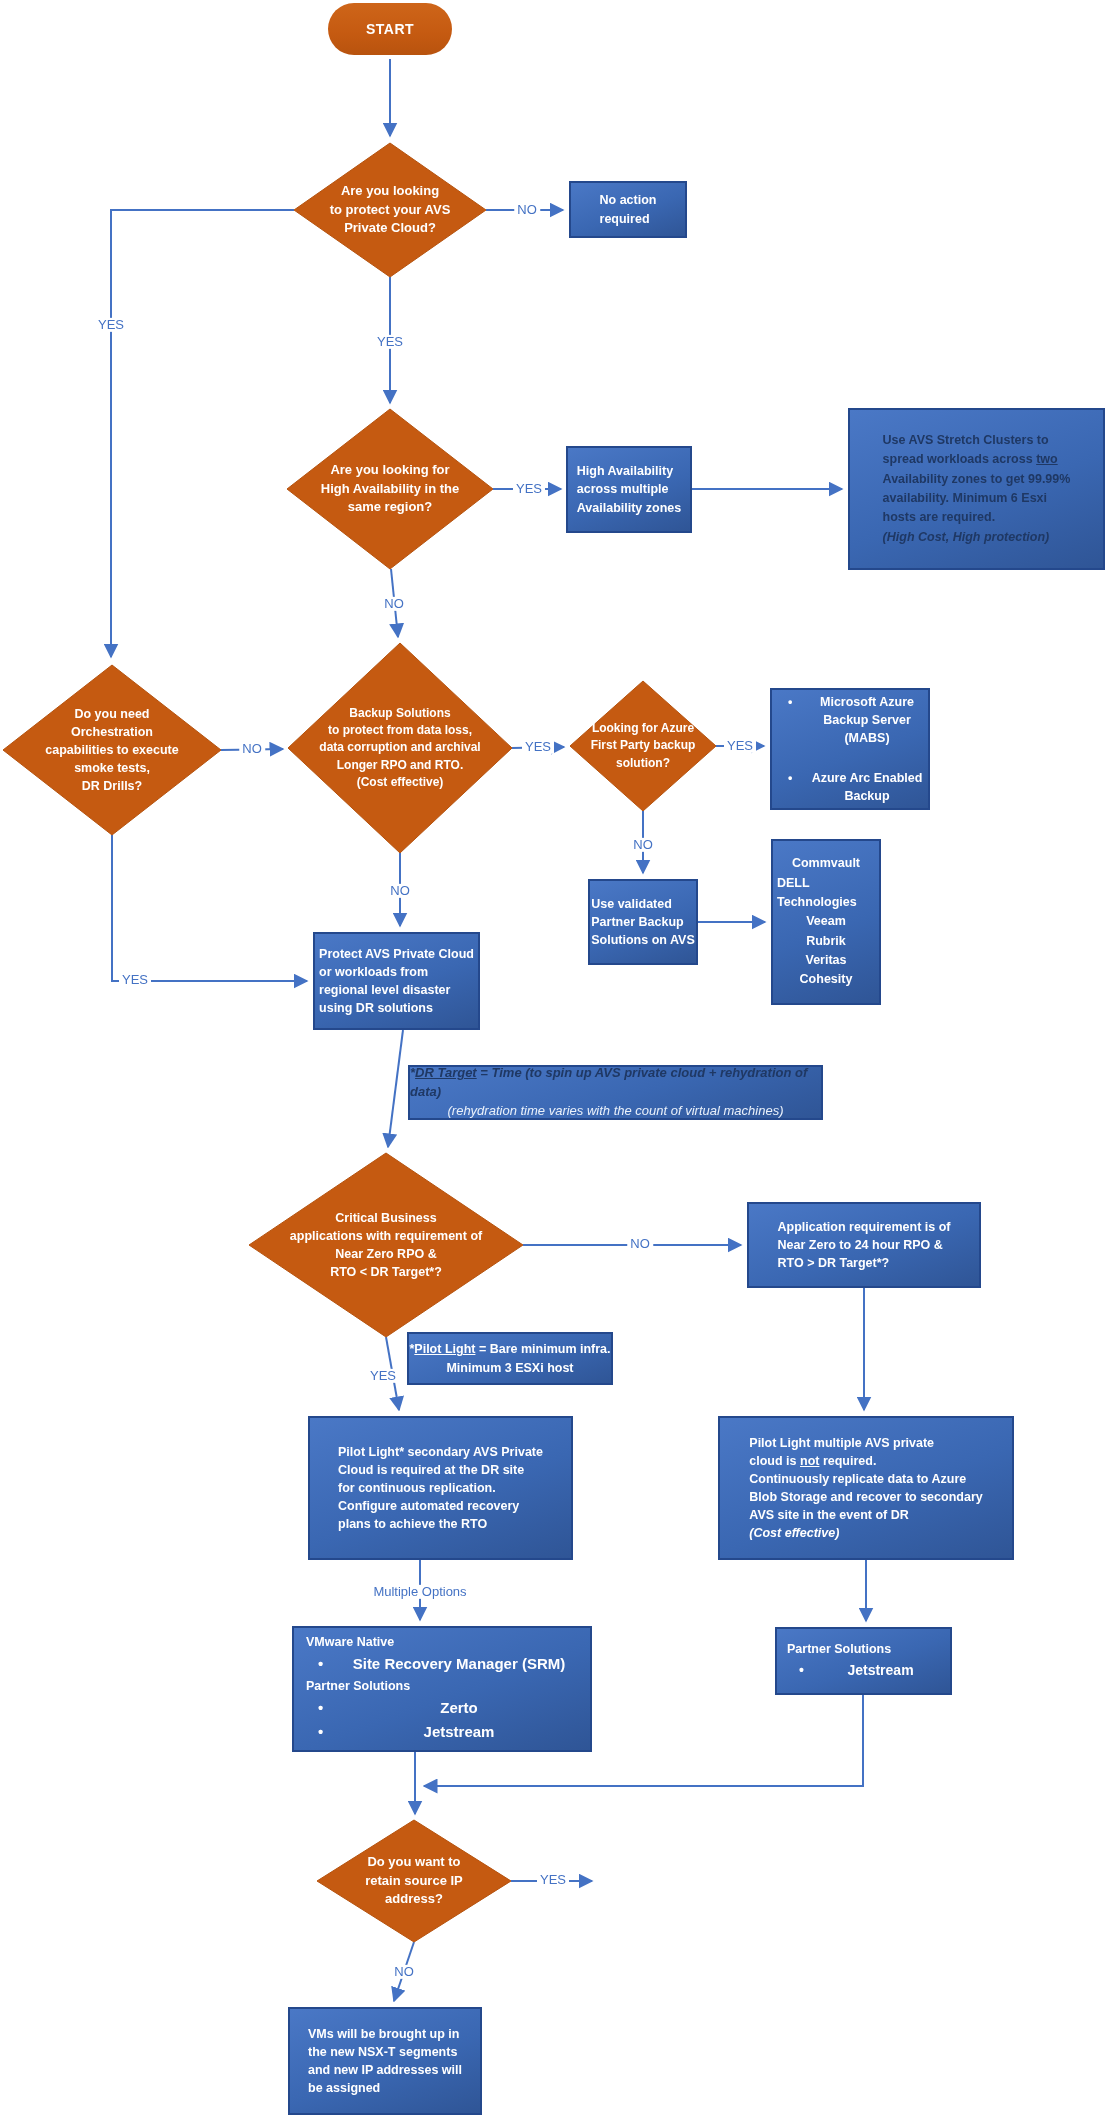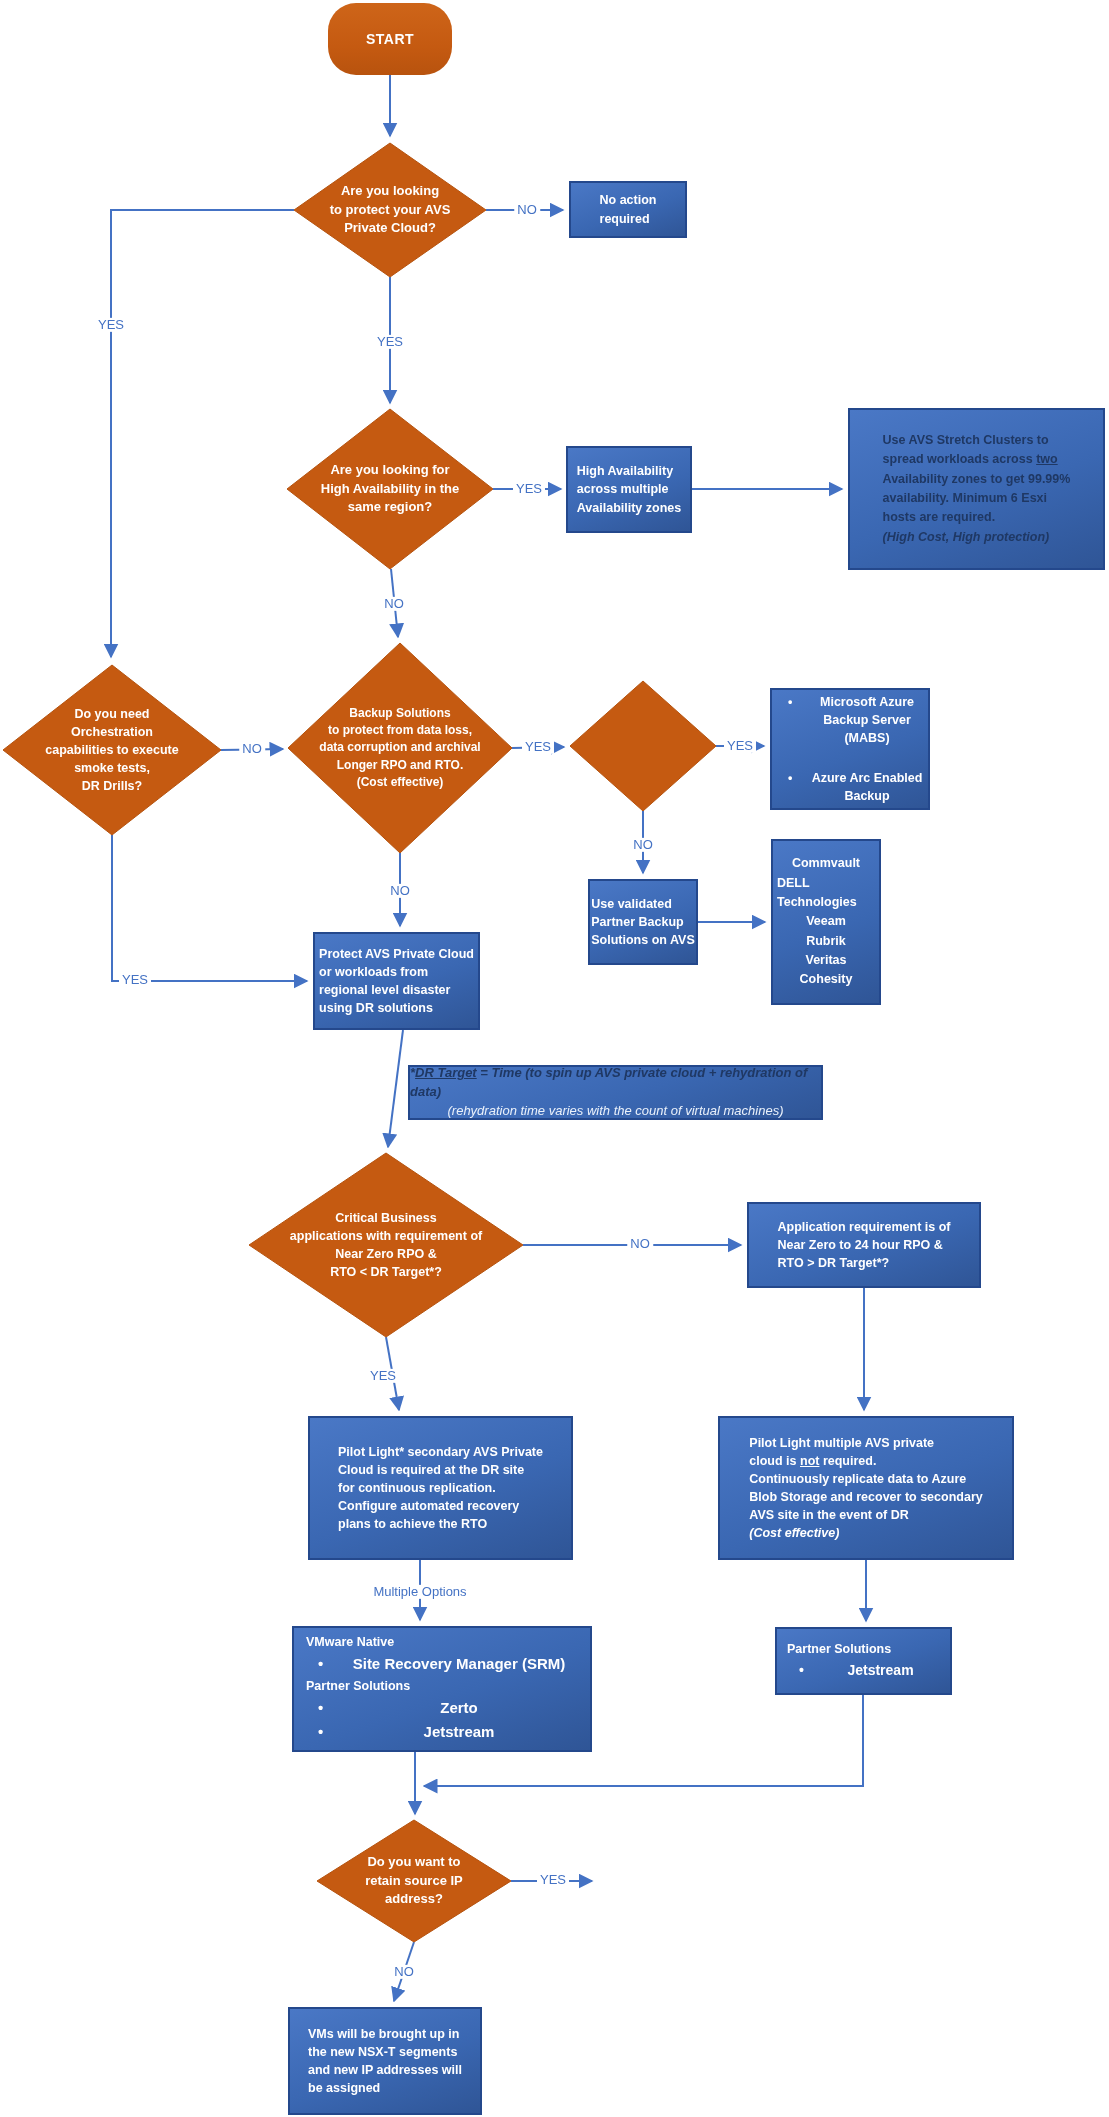--- a/index.html
+++ b/index.html
@@ -75,40 +75,43 @@
 
     <polygon class="diamond" points="390,143 486,210 390,277 294,210"></polygon>
     <polygon class="diamond" points="390,409 493,489 390,569 287,489"></polygon>
     <polygon class="diamond" points="112,665 221,750 112,835 3,750"></polygon>
     <polygon class="diamond" points="400,643 512,748 400,853 288,748"></polygon>
     <polygon class="diamond" points="643,681 716,746 643,811 570,746"></polygon>
     <polygon class="diamond" points="386,1153 523,1245 386,1337 249,1245"></polygon>
     <polygon class="diamond" points="414,1820 511,1881 414,1942 317,1881"></polygon>
   </svg>
 
-  <div class="start-node" style="left:328px;top:3px;width:124px;height:72px;">
+  <div class="start-node" style="left:328px;top:3px;width:124px;height:52px;">
     <span>START</span>
   </div>
 
   <div class="dtext" style="left:287px;top:409px;width:206px;height:160px;font-size:13px;">Are you looking for
 High Availability in the
 same region?</div>
   <div class="dtext" style="left:294px;top:143px;width:192px;height:134px;font-size:13px;">Are you looking
 to protect your AVS
 Private Cloud?</div>
   <div class="dtext" style="left:3px;top:665px;width:218px;height:170px;">Do you need
 Orchestration
 capabilities to execute
 smoke tests,
 DR Drills?</div>
   <div class="dtext" style="left:288px;top:643px;width:224px;height:210px;font-size:12px;">Backup Solutions
 to protect from data loss,
 data corruption and archival
 Longer RPO and RTO.
 (Cost effective)</div>
+  <div class="dtext" style="left:570px;top:681px;width:146px;height:130px;font-size:12px;">Looking for Azure
+First Party backup
+solution?</div>
   <div class="dtext" style="left:249px;top:1153px;width:274px;height:184px;">Critical Business
 applications with requirement of
 Near Zero RPO &amp;
 RTO &lt; DR Target*?</div>
   <div class="dtext" style="left:317px;top:1820px;width:194px;height:122px;font-size:13px;">Do you want to
 retain source IP
 address?</div>
 
   <div class="box" style="left:569px;top:181px;width:118px;height:57px;">
     <span>No action
@@ -163,20 +166,24 @@
     <div class="dr-line1"><span class="seg">*</span><span class="seg u">DR Target</span><span class="seg"> = Time (to spin up AVS private cloud + rehydration of data)</span></div>
     <div class="dr-line2">(rehydration time varies with the count of virtual machines)</div>
   </div>
 
   <div class="box" style="left:747px;top:1202px;width:234px;height:86px;">
     <span>Application requirement is of
 Near Zero to 24 hour RPO &amp;
 RTO &gt; DR Target*?</span>
   </div>
 
+  <div class="box" style="left:407px;top:1332px;width:206px;height:53px;white-space:normal;">
+    <div><span class="seg">*</span><span class="seg u">Pilot Light</span><span class="seg"> = Bare minimum infra.</span></div>
+    <div>Minimum 3 ESXi host</div>
+  </div>
 
   <div class="box" style="left:308px;top:1416px;width:265px;height:144px;">
     <span>Pilot Light* secondary AVS Private
 Cloud is required at the DR site
 for continuous replication.
 Configure automated recovery
 plans to achieve the RTO</span>
   </div>
 
   <div class="lbl" style="left:420px;top:1592px;">Multiple Options</div>

